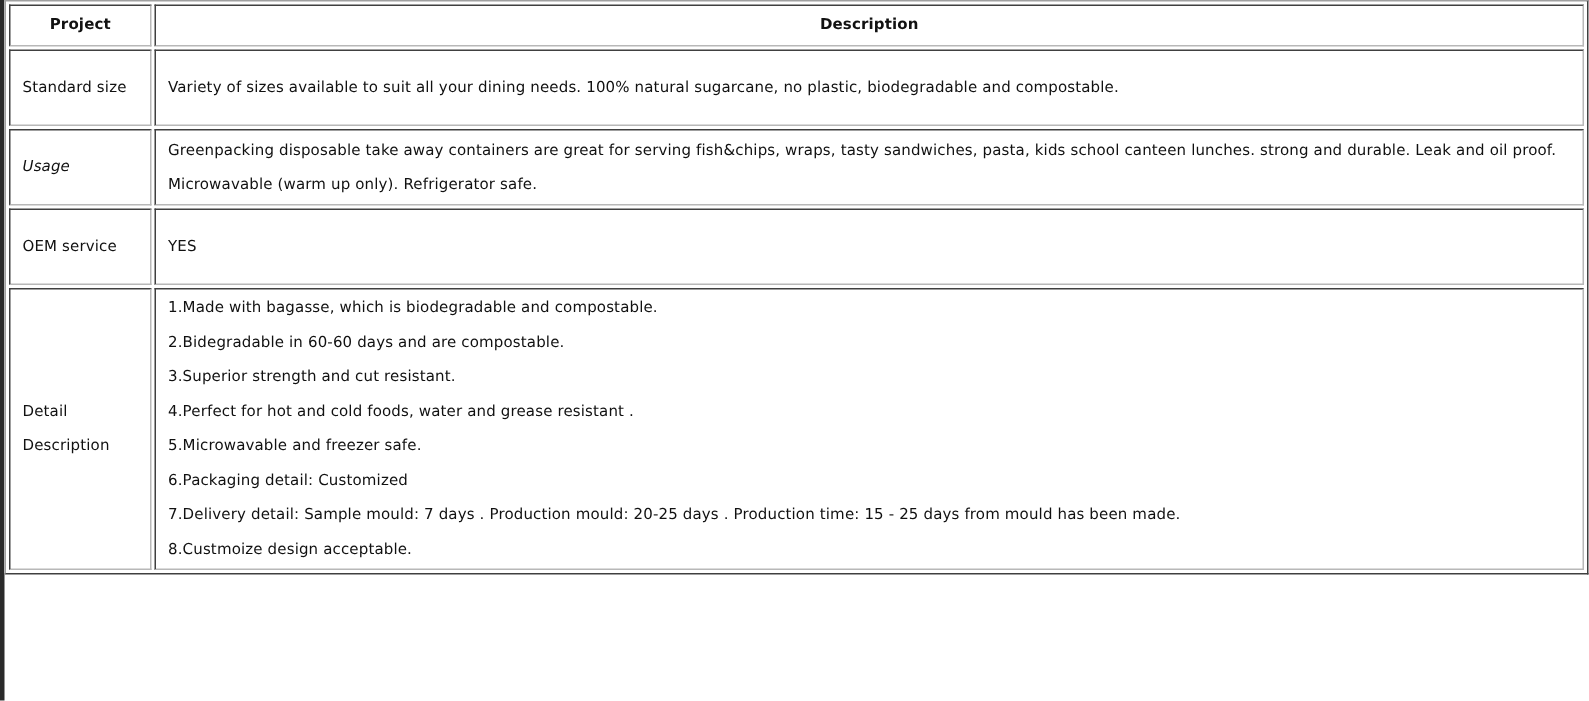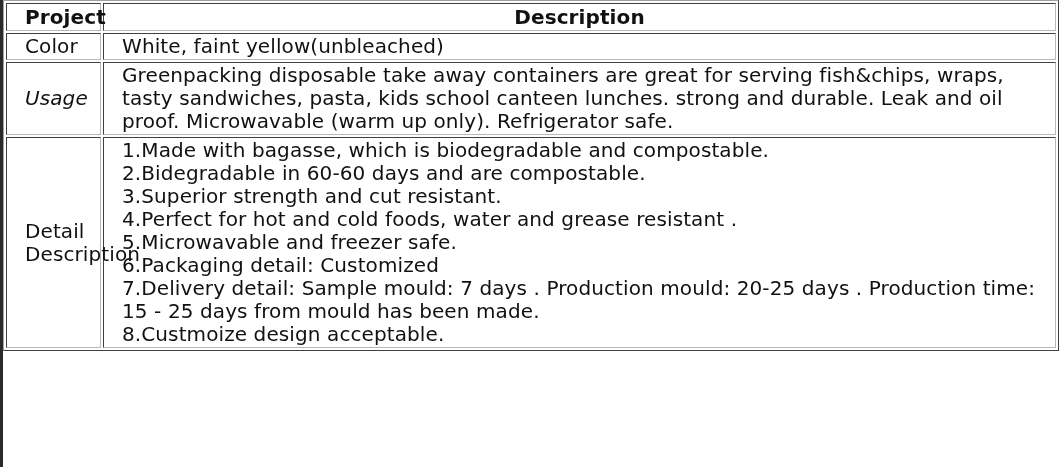--- a/index.html
+++ b/index.html
@@ -37,22 +37,22 @@
       border-bottom-color: #404040;
       background: #ffffff;
       table-layout: fixed;
     }
     table.spec td, table.spec th {
       border: 1px solid #808080;
       border-top-color: #404040;
       border-left-color: #404040;
       border-right-color: #b8b8b8;
       border-bottom-color: #b8b8b8;
-      padding: 1px 18px;
-      font-size: 20px;
+      padding: 1px 8px;
+      font-size: 10px;
       line-height: 23px;
       vertical-align: middle;
       text-align: left;
       font-weight: normal;
       letter-spacing: 0.1px;
       margin-left: 48px;
     }
     table.spec th {
       text-align: center;
       font-weight: bold;
@@ -73,26 +73,30 @@
     <col class="c2">
   </colgroup>
   <thead>
     <tr>
       <th>Project</th>
       <th>Description</th>
     </tr>
   </thead>
   <tbody>
     <tr>
-      <td style="height:23px;">Color</td>
-      <td>White, faint yellow(unbleached)</td>
+      <td style="height:47px;">Standard size</td>
+      <td>Variety of sizes available to suit all your dining needs. 100% natural sugarcane, no plastic, biodegradable and compostable.</td>
     </tr>
     <tr>
       <td style="height:47px;font-style:italic;">Usage</td>
       <td>Greenpacking disposable take away containers are great for serving fish&amp;chips, wraps, tasty sandwiches, pasta, kids school canteen lunches. strong and durable. Leak and oil proof. Microwavable (warm up only). Refrigerator safe.</td>
+    </tr>
+    <tr>
+      <td style="height:47px;">OEM service</td>
+      <td>YES</td>
     </tr>
     <tr>
       <td>Detail Description</td>
       <td>
         <span class="detail-line">1.Made with bagasse, which is biodegradable and compostable.</span>
         <span class="detail-line">2.Bidegradable in 60-60 days and are compostable.</span>
         <span class="detail-line">3.Superior strength and cut resistant.</span>
         <span class="detail-line">4.Perfect for hot and cold foods, water and grease resistant .</span>
         <span class="detail-line">5.Microwavable and freezer safe.</span>
         <span class="detail-line">6.Packaging detail: Customized</span>

